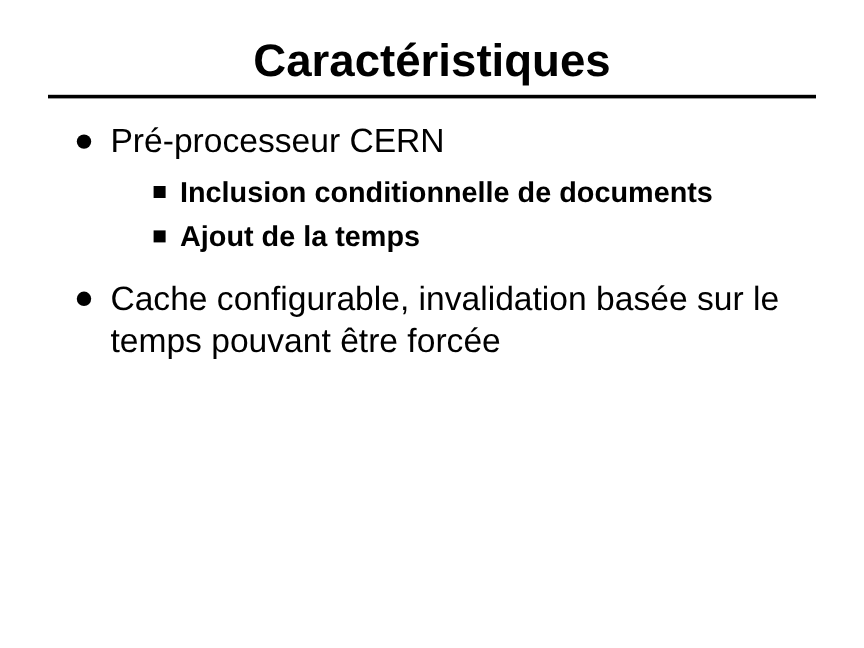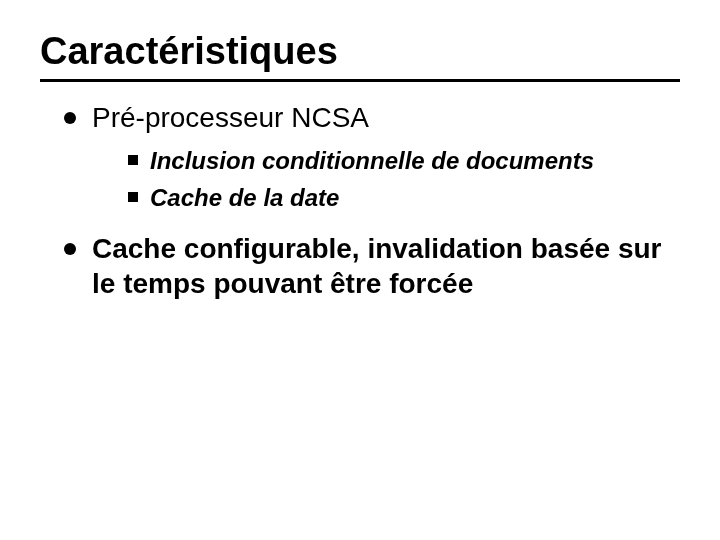--- a/index.html
+++ b/index.html
@@ -13,21 +13,21 @@
   }
   .slide {
     width: 720px;
     height: 540px;
     box-sizing: border-box;
     padding: 30px 40px 40px 40px;
   }
   .title {
     font-size: 38px;
     font-weight: bold;
-    text-align: left;
+    text-align: center;
     margin-bottom: 6px;
   }
   .rule {
     border: none;
     border-top: 3px solid #000000;
     margin: 0 0 18px 0;
   }
   ul.level1 {
     list-style: none;
     padding-left: 28px;
@@ -56,47 +56,46 @@
     padding-left: 38px;
     margin: 10px 0 18px 0;
   }
   ul.level2 > li {
     position: relative;
     font-size: 24px;
     font-weight: bold;
     margin-bottom: 6px;
     line-height: 1.3;
     padding-left: 20px;
-    font-style: italic;
   }
   ul.level2 > li::before {
     content: "";
     position: absolute;
     left: -2px;
     top: 0.40em;
     width: 10px;
     height: 10px;
     background: #000000;
   }
   .bold {
-    font-weight: bold;
+    font-weight: normal;
     margin-top: 39px;
   }
 </style>
 </head>
 <body>
 
 <div class="slide">
   <div class="title">Caractéristiques</div>
   <hr class="rule">
   <ul class="level1">
     <li>
-      <span>Pré-processeur NCSA</span>
+      <span>Pré-processeur CERN</span>
       <ul class="level2">
         <li>Inclusion conditionnelle de documents</li>
-        <li>Cache de la date</li>
+        <li>Ajout de la temps</li>
       </ul>
     </li>
     <li>
       <span class="bold">Cache configurable, invalidation basée sur le temps pouvant être forcée</span>
     </li>
   </ul>
 </div>
 
 </body></html>

